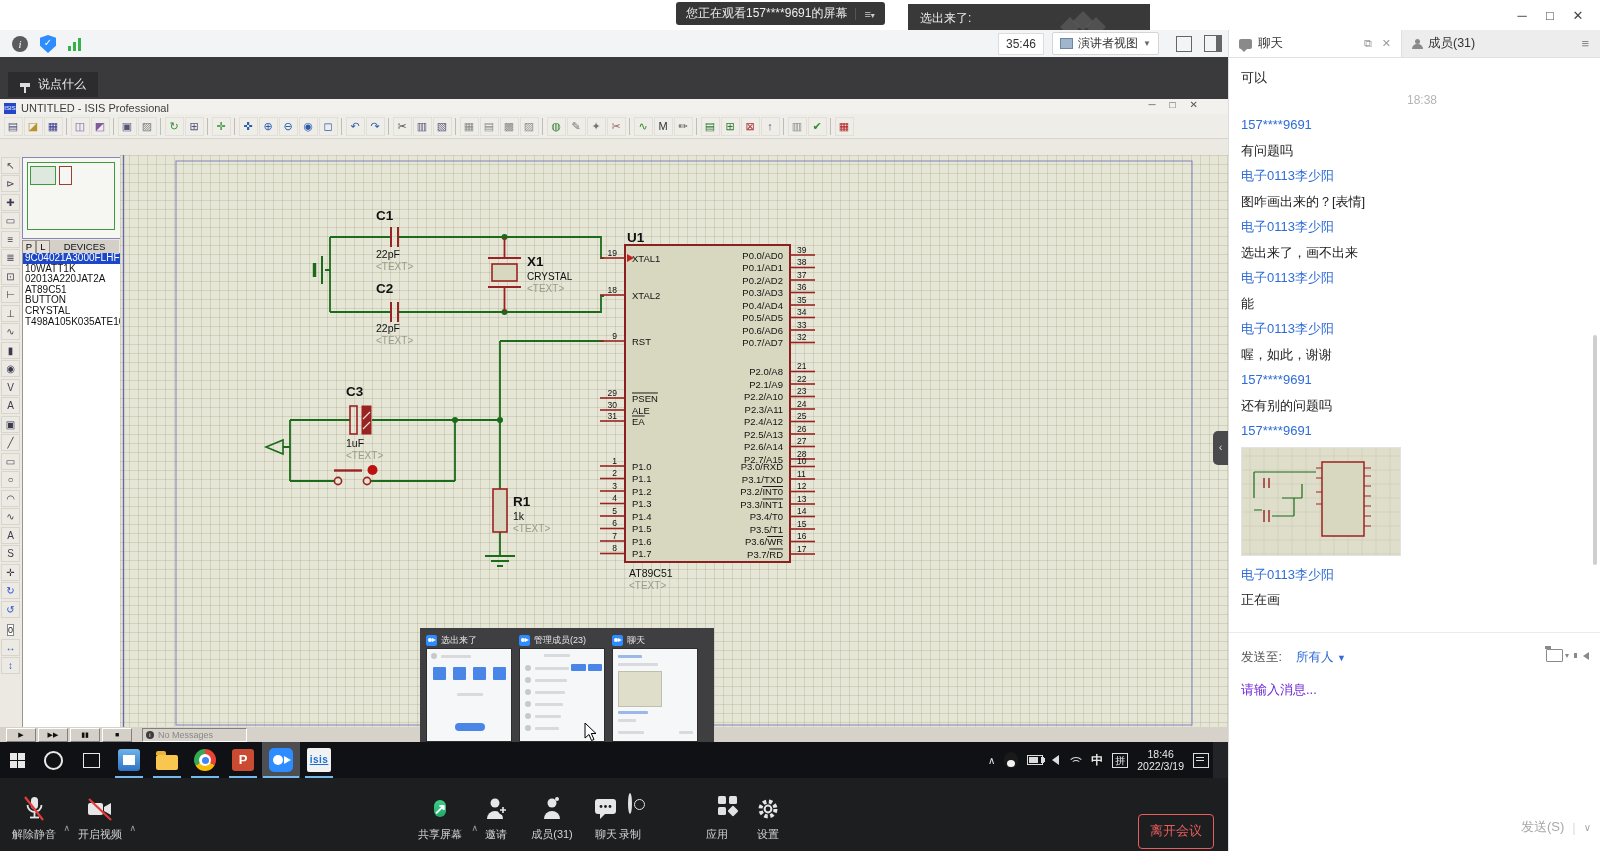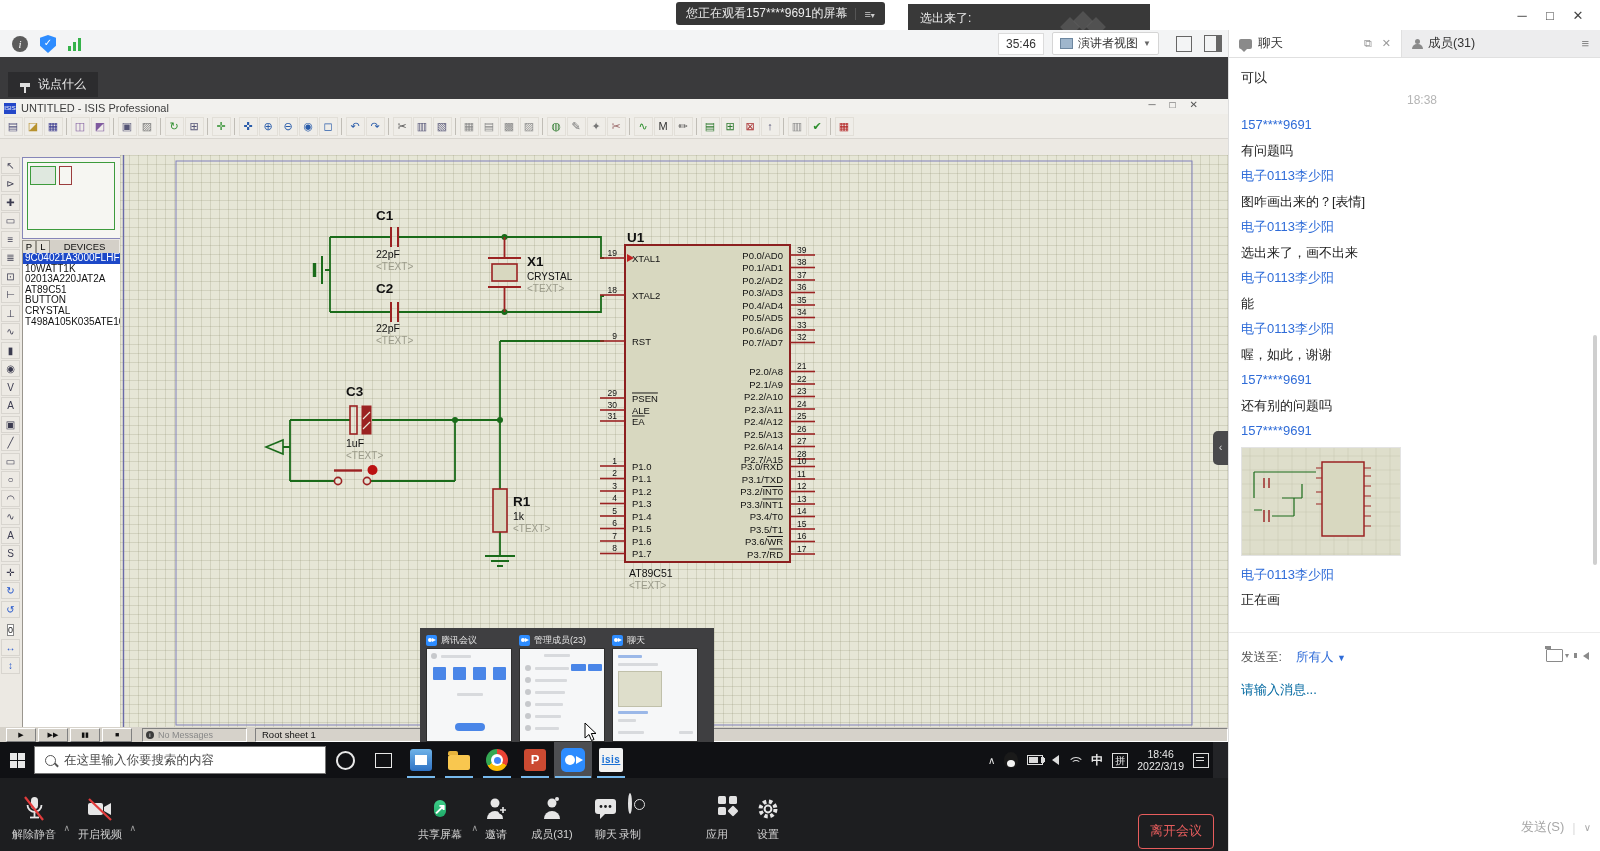--- a/index.html
+++ b/index.html
@@ -166,21 +166,21 @@
   .c-image{width:158px;height:107px;margin-top:9px;border:1px solid #e3e3e3;}
   #chat-scroll{left:1593px;top:335px;width:4px;height:230px;background:#cfcfcf;border-radius:2px;}
   #chat-footer{position:absolute;left:0;top:602px;width:372px;border-top:1px solid #ececec;}
   #sendto-row{position:absolute;left:12px;top:16px;font-size:12.5px;color:#555;display:flex;gap:14px;align-items:flex-end;}
   #sendto-val{color:#2f6cd8;}
   #footer-ics{position:absolute;right:12px;top:16px;display:flex;gap:14px;align-items:center;}
   .foldergray{width:15px;height:11px;border:1.5px solid #8a8a8a;border-radius:1px;position:relative;}
   .foldergray:before{content:"";position:absolute;left:-1.5px;top:-4px;width:6px;height:2.5px;background:#8a8a8a;}
   .spk-g{width:0;height:0;border-top:4px solid transparent;border-bottom:4px solid transparent;border-right:6px solid #8a8a8a;position:relative;}
   .spk-g:before{content:"";position:absolute;left:-9px;top:-2.5px;width:3px;height:5px;background:#8a8a8a;}
-  #chat-input{position:absolute;left:12px;top:48px;font-size:13px;color:#0369a1;}
+  #chat-input{position:absolute;left:12px;top:48px;font-size:13px;color:#6d28d9;}
   #send-row{position:absolute;right:10px;top:788px;display:flex;align-items:center;gap:8px;color:#a8a8a8;font-size:13px;}
   #send-row .dv{color:#ddd;}
   #collapse-handle{left:1213px;top:431px;width:15px;height:34px;background:#4a4a4c;border-radius:5px 0 0 5px;
     color:#ddd;font-size:11px;text-align:center;line-height:33px;}
   
   #cursor{left:584px;top:722px;}
 </style>
 </head>
 <body>
 
@@ -509,31 +509,30 @@
 
 <div id="sim-bar" class="abs">
   <span class="sim-btn">▶</span>
   <span class="sim-btn">▶▶</span>
   <span class="sim-btn">▮▮</span>
   <span class="sim-btn">■</span>
   <span id="msg-box">
       <span class="dot">i</span>
       <span>No Messages</span>
     </span>
-  <span id="sheet-box">Root sheet 1</span>
 </div>
 
 <div id="preview" class="abs">
     <div class="pv-cell">
       <div class="pv-head">
         <span class="meet-mini">
           <i></i>
           <em></em>
         </span>
-        <span>腾讯会议</span>
+        <span>选出来了</span>
       </div>
       <div class="pv-thumb">
         <span class="pv-dot" style="left:4px;top:4px;"></span>
         <span class="pv-line" style="left:14px;top:6px;width:30px;"></span>
         <span class="pv-blue" style="left:6px;top:18px;width:13px;height:13px;"></span>
         <span class="pv-blue" style="left:26px;top:18px;width:13px;height:13px;"></span>
         <span class="pv-blue" style="left:46px;top:18px;width:13px;height:13px;"></span>
         <span class="pv-blue" style="left:66px;top:18px;width:13px;height:13px;"></span>
         <span class="pv-line" style="left:30px;top:44px;width:26px;"></span>
         <span class="pv-blue" style="left:28px;top:74px;width:30px;height:8px;border-radius:4px;"></span>
@@ -590,24 +589,20 @@
 
 <div id="taskbar" class="abs">
   <div id="start">
       <span class="wg">
         <i></i>
         <i></i>
         <i></i>
         <i></i>
       </span>
     </div>
-  <div id="search-box">
-    <span class="mag"></span>
-    <span>在这里输入你要搜索的内容</span>
-  </div>
   <div class="tb-app">
       <span class="cortana"></span>
     </div>
   <div class="tb-app">
       <span class="taskview"></span>
     </div>
   <div class="tb-app">
       <span class="store-ico">
         <i></i>
       </span>

